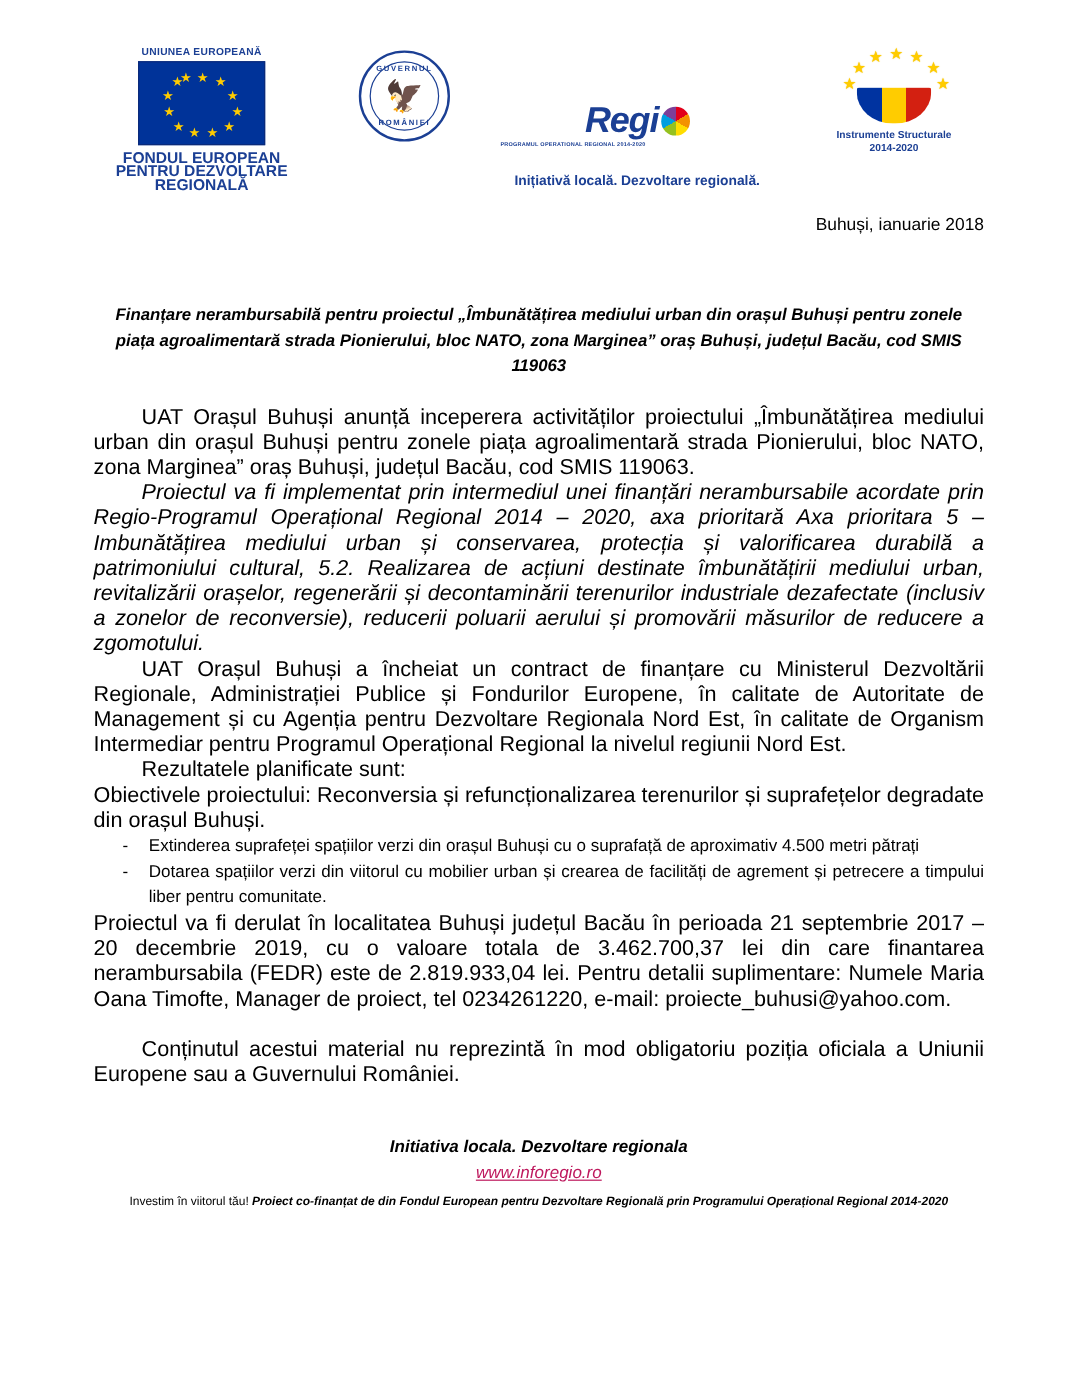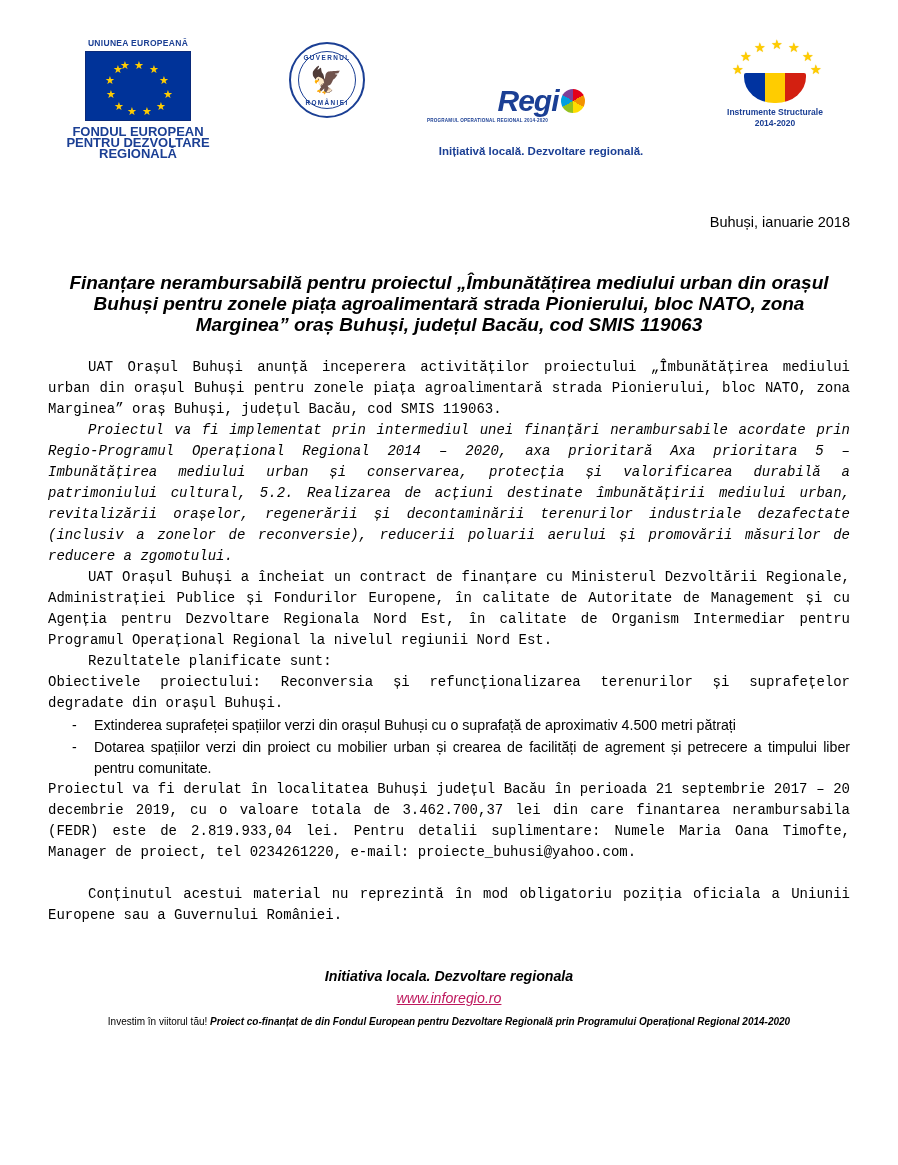--- a/index.html
+++ b/index.html
@@ -13,21 +13,21 @@
     font-family: "Liberation Sans", sans-serif;
     color: #000000;
     position: relative;
     overflow: hidden;
   }
   .page {
     width: 898px;
     height: 1165px;
     position: relative;
     box-sizing: border-box;
-    padding: 0 48px;
+    padding: 0 78px;
   }
 
   
   .logo-row {
     display: flex;
     align-items: flex-start;
     justify-content: space-between;
     padding-top: 38px;
     height: 120px;
   }
@@ -194,38 +194,37 @@
     align-items: center;
     justify-content: center;
     font-size: 19px;
     font-weight: bold;
   }
 
   
   .dateline {
     text-align: right;
     font-size: 14.5px;
+    margin-top: 22px;
+  }
+  .doc-title {
     margin-top: 56px;
-  }
-  .doc-title {
-    margin-top: 42px;
-    font-size: 19px;
+    font-size: 14px;
     font-weight: bold;
     font-style: italic;
     text-align: center;
     line-height: 21px;
     padding: 0 12px;
   }
   p.body {
-    font-size: 14px;
+    font-size: 18px;
     line-height: 21px;
     text-align: justify;
     margin: 0;
     text-indent: 40px;
-    font-family: Liberation Mono, monospace;
   }
   p.body.first { margin-top: 22px; }
   p.body.noindent { text-indent: 0; }
   p.italic {
     font-style: italic;
   }
   .list {
     margin: 0;
     padding: 0;
     list-style: none;
@@ -348,21 +347,21 @@
   <div class="doc-title">Finanțare nerambursabilă pentru proiectul „Îmbunătățirea mediului urban din orașul Buhuși pentru zonele piața agroalimentară strada Pionierului, bloc NATO, zona Marginea” oraș Buhuși, județul Bacău, cod SMIS 119063</div>
 
   <p class="body first">UAT Orașul Buhuși anunță inceperera activităților proiectului „Îmbunătățirea mediului urban din orașul Buhuși pentru zonele piața agroalimentară strada Pionierului, bloc NATO, zona Marginea” oraș Buhuși, județul Bacău, cod SMIS 119063.</p>
   <p class="body italic">Proiectul va fi implementat prin intermediul unei finanțări nerambursabile acordate prin Regio-Programul Operațional Regional 2014 – 2020, axa prioritară Axa prioritara 5 – Imbunătățirea mediului urban și conservarea, protecția și valorificarea durabilă a patrimoniului cultural, 5.2. Realizarea de acțiuni destinate îmbunătățirii mediului urban, revitalizării orașelor, regenerării și decontaminării terenurilor industriale dezafectate (inclusiv a zonelor de reconversie), reducerii poluarii aerului și promovării măsurilor de reducere a zgomotului.</p>
   <p class="body">UAT Orașul Buhuși a încheiat un contract de finanțare cu Ministerul Dezvoltării Regionale, Administrației Publice și Fondurilor Europene, în calitate de Autoritate de Management și cu Agenția pentru Dezvoltare Regionala Nord Est, în calitate de Organism Intermediar pentru Programul Operațional Regional la nivelul regiunii Nord Est.</p>
   <p class="body">Rezultatele planificate sunt:</p>
   <p class="body noindent">Obiectivele proiectului: Reconversia și refuncționalizarea terenurilor și suprafețelor degradate din orașul Buhuși.</p>
 
   <ul class="list">
     <li><span class="dash">-</span><span>Extinderea suprafeței spațiilor verzi din orașul Buhuși cu o suprafață de aproximativ 4.500 metri pătrați</span></li>
-    <li><span class="dash">-</span><span>Dotarea spațiilor verzi din proiect cu mobilier urban și crearea de facilități de agrement și petrecere a timpului liber pentru comunitate.</span></li>
+    <li><span class="dash">-</span><span>Dotarea spațiilor verzi din viitorul cu mobilier urban și crearea de facilități de agrement și petrecere a timpului liber pentru comunitate.</span></li>
   </ul>
 
   <p class="body noindent">Proiectul va fi derulat în localitatea Buhuși județul  Bacău în perioada 21 septembrie 2017 – 20 decembrie 2019, cu o valoare totala de 3.462.700,37 lei din care finantarea nerambursabila (FEDR) este de 2.819.933,04 lei. Pentru detalii suplimentare: Numele Maria Oana Timofte, Manager de proiect, tel 0234261220, e-mail: proiecte_buhusi@yahoo.com.</p>
   <p class="body" style="margin-top:21px;">Conținutul acestui material nu reprezintă în mod obligatoriu poziția oficiala a Uniunii Europene sau a Guvernului României.</p>
 
   <div class="footer">
     <div class="f1">Initiativa locala. Dezvoltare regionala</div>
     <div class="f2">www.inforegio.ro</div>
     <div class="f3"><span>Investim în viitorul tău! </span><span class="em">Proiect co-finanțat de din Fondul European pentru Dezvoltare Regională prin Programului Operațional Regional 2014-2020</span></div>
   </div>

